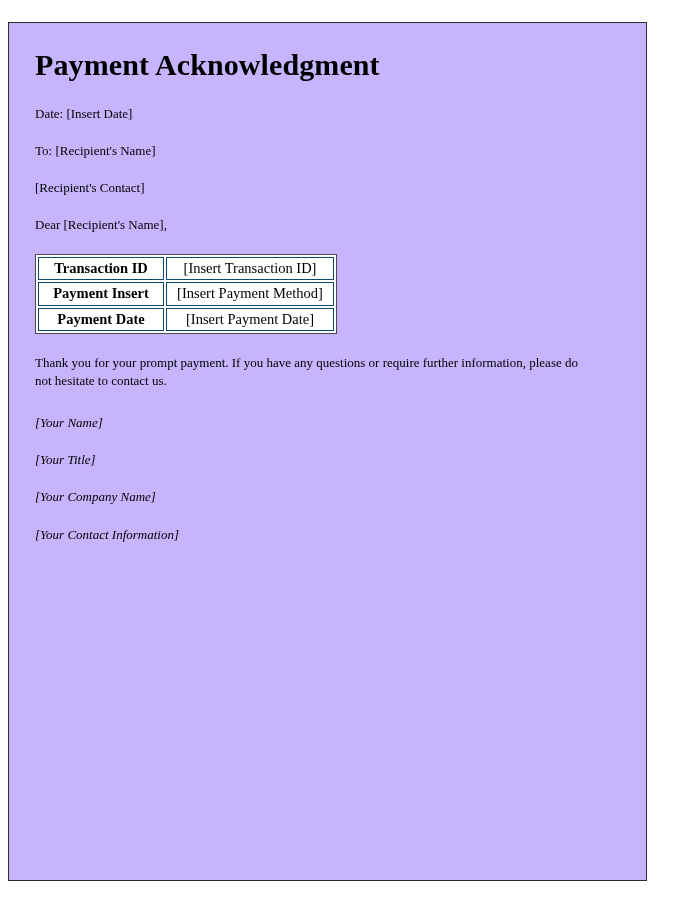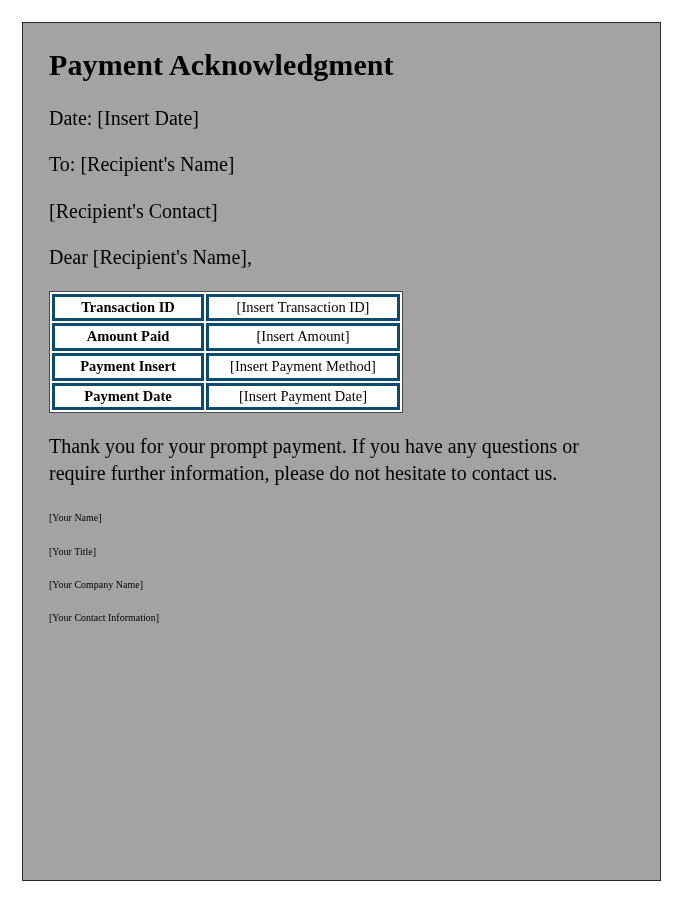--- a/index.html
+++ b/index.html
@@ -11,44 +11,44 @@
     width: 700px;
     height: 900px;
     background: #ffffff;
     font-family: "Liberation Serif", "DejaVu Serif", serif;
     color: #000000;
     overflow: hidden;
   }
 
   .page-frame {
     position: absolute;
-    left: 22px;
+    left: 8px;
     top: 22px;
     width: 639px;
     height: 859px;
     border: 1px solid #2b2b2b;
     box-sizing: border-box;
-    background: #a3a3a3;
+    background: #c4b5fd;
   }
 
   .page-inner {
     padding: 25px 26px 0 26px;
   }
 
   .doc-title {
     font-size: 30px;
     font-weight: bold;
     line-height: 1.15;
     margin: 0 0 22px 0;
     letter-spacing: 0.1px;
     color: #000000;
   }
 
   .para {
-    font-size: 20px;
+    font-size: 13px;
     line-height: 1.33;
     margin: 0 0 20px 0;
     max-width: 552px;
     color: #000000;
   }
 
   .para.body-block {
     margin-bottom: 18px;
   }
 
@@ -59,40 +59,41 @@
   
   .details-table {
     border-collapse: separate;
     border-spacing: 2px;
     border: 1px solid #4a4a4a;
     margin: 0 0 20px 0;
     font-size: 14.5px;
     background: #ffffff;
   }
   .details-table td {
-    border: 3px solid #0c4a6e;
-    padding: 1px 19px;
+    border: 1px solid #0c4a6e;
+    padding: 1px 8px;
     line-height: 1.35;
     vertical-align: middle;
     white-space: nowrap;
   }
   .details-table td.label-cell {
     font-weight: bold;
     text-align: center;
     min-width: 108px;
   }
   .details-table td.value-cell {
     text-align: center;
     min-width: 150px;
   }
 
   .sig-line {
-    font-size: 10px;
+    font-size: 13px;
     line-height: 1.33;
     margin: 0 0 20px 0;
+    font-style: italic;
   }
 </style>
 </head>
 <body>
 
 <div class="page-frame">
   <div class="page-inner">
 
     <h1 class="doc-title">Payment Acknowledgment</h1>
 
@@ -103,24 +104,20 @@
     <p class="para">[Recipient's Contact]</p>
 
     <p class="para">Dear [Recipient's Name],</p>
 
 
     <table class="details-table">
       <tbody>
         <tr>
           <td class="label-cell">Transaction ID</td>
           <td class="value-cell">[Insert Transaction ID]</td>
-        </tr>
-        <tr>
-          <td class="label-cell">Amount Paid</td>
-          <td class="value-cell">[Insert Amount]</td>
         </tr>
         <tr>
           <td class="label-cell">Payment Insert</td>
           <td class="value-cell">[Insert Payment Method]</td>
         </tr>
         <tr>
           <td class="label-cell">Payment Date</td>
           <td class="value-cell">[Insert Payment Date]</td>
         </tr>
       </tbody>

